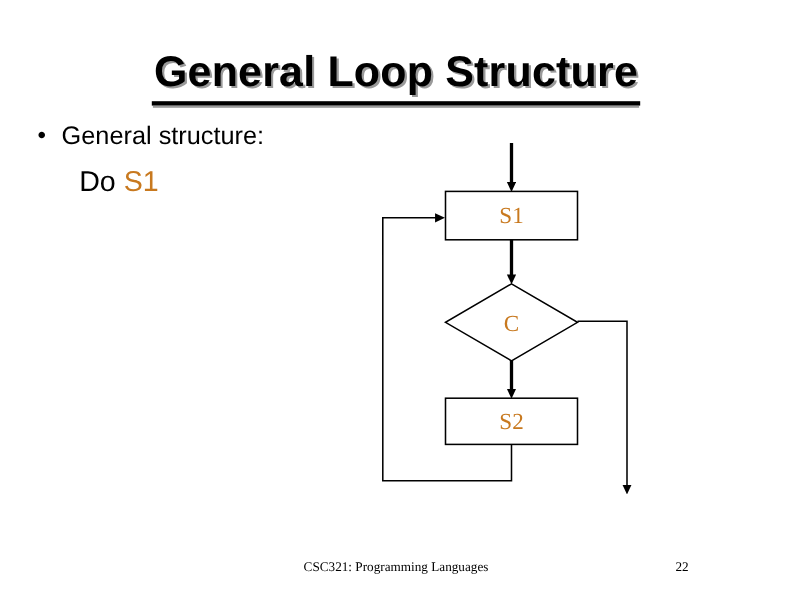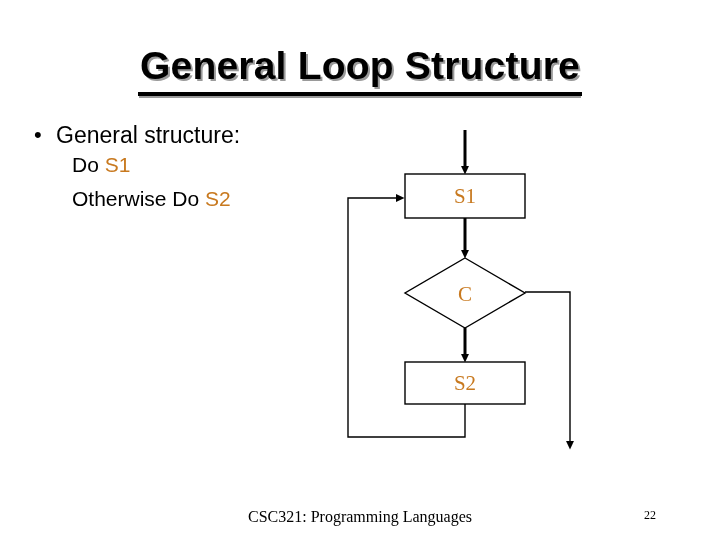--- a/index.html
+++ b/index.html
@@ -36,39 +36,39 @@
     padding: 0 2px 4px 2px;
     border-bottom: 4px solid #000000;
     box-shadow: 0 3px 0 -1px #9a9a9a;
     white-space: nowrap;
   }
 
   
   #bullet-line {
     position: absolute;
     left: 34px;
-    top: 120px;
+    top: 108px;
     font-size: 23px;
     line-height: 30px;
     color: #000000;
     white-space: nowrap;
   }
   #bullet-line .bullet-dot {
     display: inline-block;
     width: 22px;
     font-size: 22px;
     vertical-align: top;
   }
 
   
   #pseudocode {
     position: absolute;
     left: 72px;
     top: 148px;
-    font-size: 21px;
+    font-size: 26px;
     line-height: 34px;
     color: #000000;
     white-space: nowrap;
   }
   #pseudocode .code-line { height: 34px; }
   .hl { color: #c8791f; }
 
   
   #flowchart {
     position: absolute;
@@ -100,26 +100,26 @@
   }
 
   
   #footer-text {
     position: absolute;
     left: 0;
     top: 508px;
     width: 720px;
     text-align: center;
     font-family: "Liberation Serif", serif;
-    font-size: 16px;
+    font-size: 12px;
     color: #000000;
   }
   #page-number {
     position: absolute;
-    right: 8px;
+    right: 38px;
     top: 508px;
     font-family: "Liberation Serif", serif;
     font-size: 12px;
     color: #000000;
   }
 </style>
 </head>
 <body>
 
 <div id="slide">
@@ -128,23 +128,20 @@
     <span id="slide-title">General Loop Structure</span>
   </div>
 
   <div id="bullet-line">
     <span class="bullet-dot">•</span><span>General structure:</span>
   </div>
 
   <div id="pseudocode">
     <div class="code-line">
       <span>Do </span><span class="hl">S1</span><span></span>
-    </div>
-    <div class="code-line">
-      <span>Otherwise Do </span><span class="hl">S2</span><span></span>
     </div>
   </div>
 
   <div id="flowchart">
     <svg width="390" height="345" viewBox="0 0 390 345">
 
       <defs>
         <marker id="arrowThick" markerWidth="9" markerHeight="9" refX="4.5" refY="4.2" orient="auto" markerUnits="userSpaceOnUse">
           <path d="M0,0 L9,4.2 L0,8.4 z" fill="#000000"></path>
         </marker>

